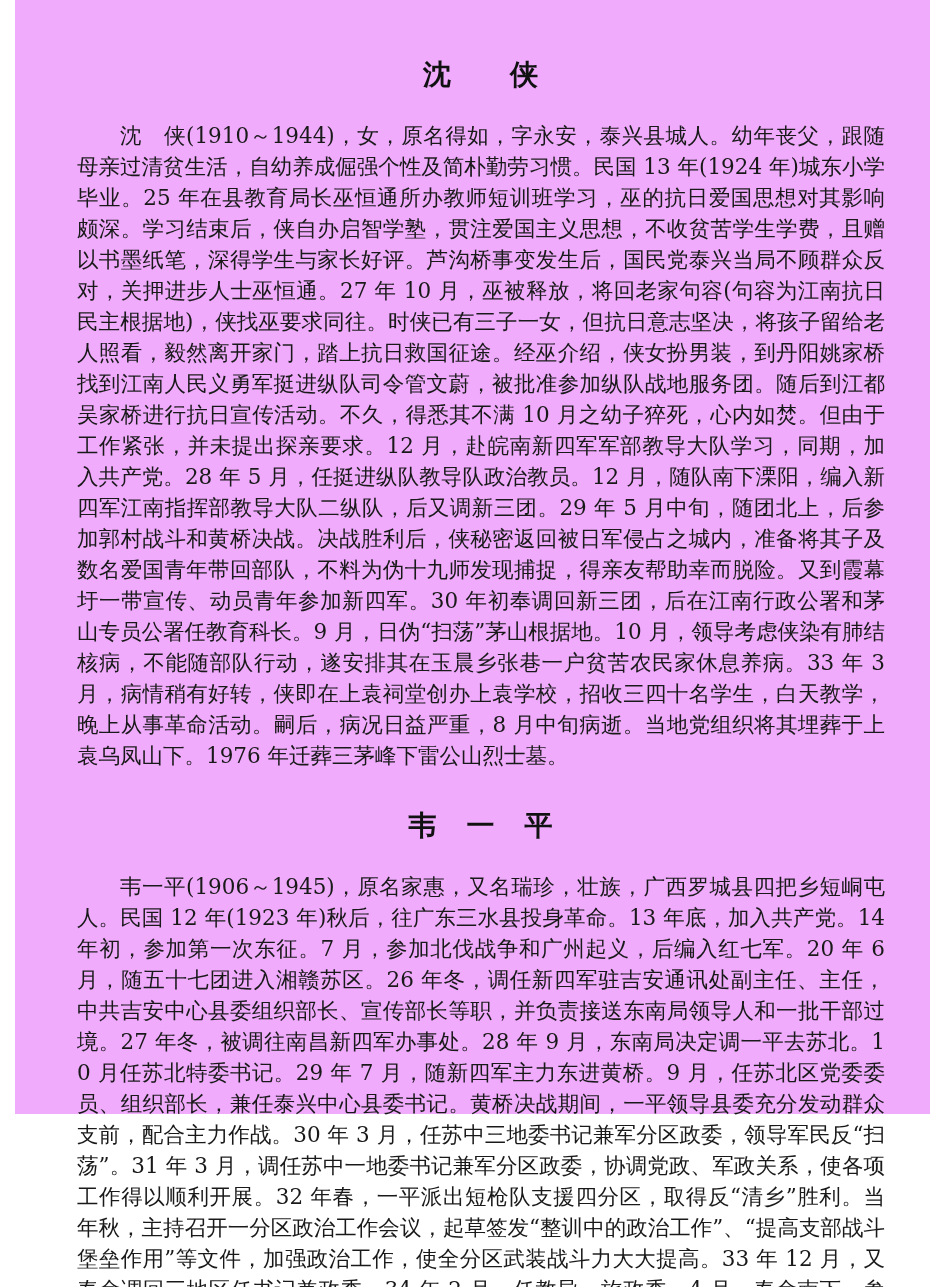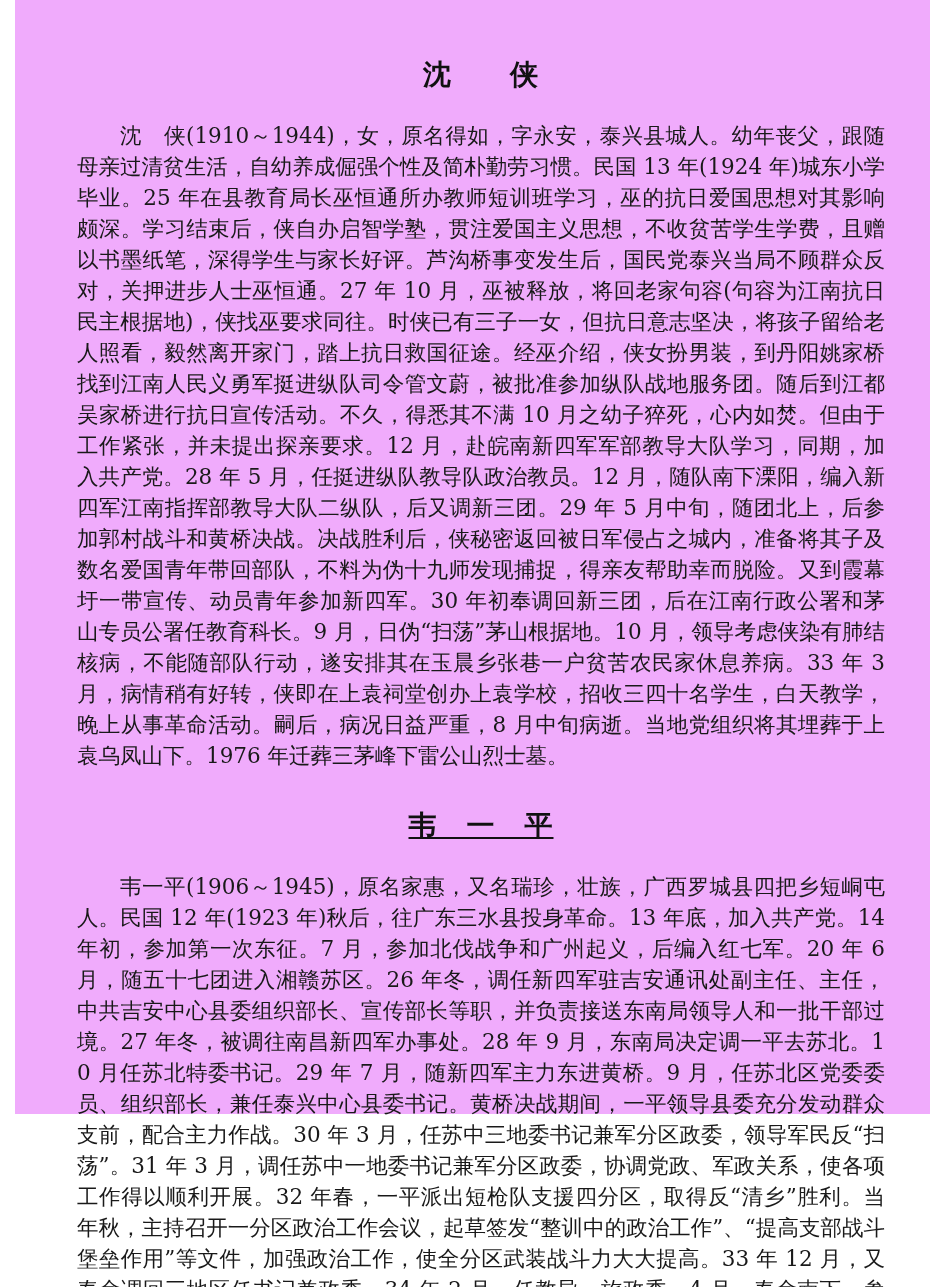--- a/index.html
+++ b/index.html
@@ -26,21 +26,20 @@
   .entry-title {
     margin: 0 0 26px 0;
     text-align: center;
     font-size: 28px;
     font-weight: bold;
     letter-spacing: 1px;
     color: #111111;
   }
   .entry-title.second {
     margin-top: 36px;
-    text-decoration: underline;
   }
   .entry-body {
     margin: 0;
     font-size: 21.5px;
     line-height: 31px;
     text-align: justify;
     text-justify: inter-ideograph;
     text-indent: 2em;
     color: #191919;
     word-break: break-all;

